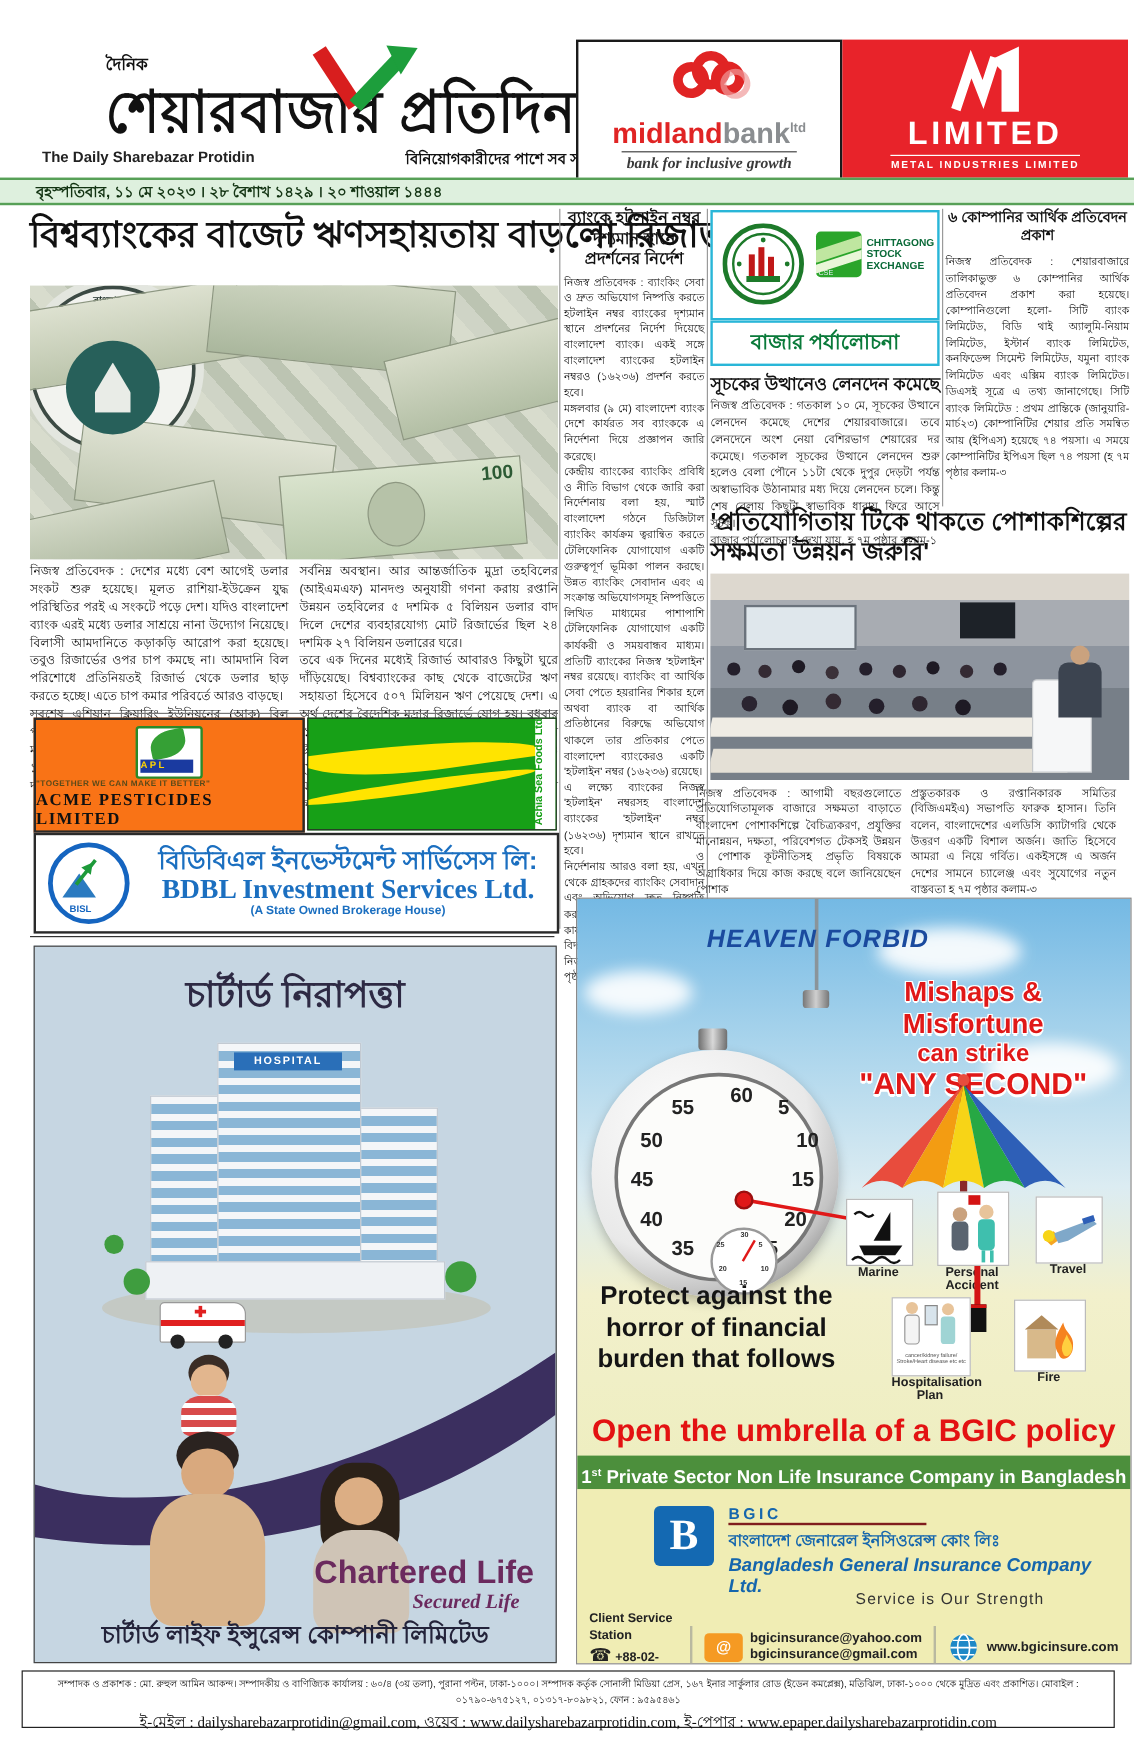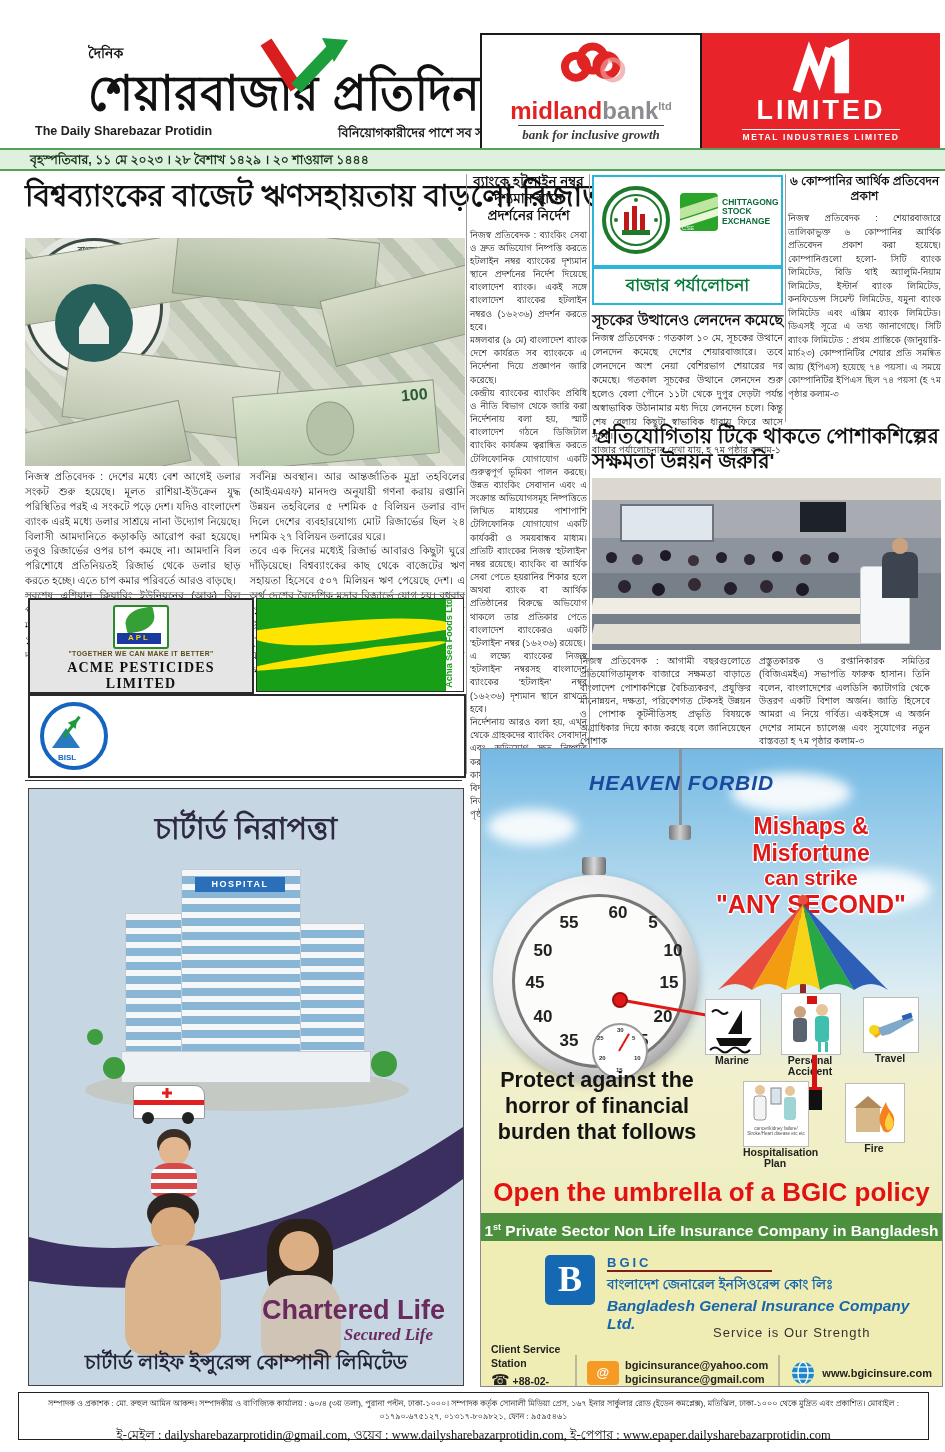--- a/index.html
+++ b/index.html
@@ -80,21 +80,21 @@
     box-shadow:34px 3px 0 #1e1a24,70px -2px 0 #342a33,106px 2px 0 #241f2b,142px 0 0 #2e2630,178px 3px 0 #1e1a24;}
   .tablerow{position:absolute;left:0;top:120px;width:280px;height:16px;background:#efece4;transform:skewX(-12deg);}
   .tablerow2{position:absolute;left:0;top:146px;width:300px;height:20px;background:#e4e0d6;transform:skewX(-14deg);}
   .podium{position:absolute;left:268px;top:88px;width:48px;height:76px;background:#f6f7f8;border:1px solid #c6c9cc;border-radius:4px 4px 0 0;}
   .speaker-head{position:absolute;left:300px;top:60px;width:16px;height:16px;border-radius:50%;background:#caa27e;}
   .speaker-body{position:absolute;left:290px;top:74px;width:36px;height:46px;background:#3c4450;border-radius:8px 8px 0 0;}
   #rmg-body{left:580px;top:655px;width:350px;display:flex;gap:8px;}
   #rmg-body div{width:171px;font-size:9.2px;line-height:1.45;}
 
   
-  #acme-ad{left:28px;top:598px;width:222px;height:92px;border:2px solid #2a2a2a;background:#e5e5e5;text-align:center;}
+  #acme-ad{left:28px;top:598px;width:222px;height:92px;border:2px solid #2a2a2a;background:#f97316;text-align:left;}
   .apl-box{margin:5px auto 1px;width:52px;height:40px;border:2px solid #2a8a2a;border-radius:3px;position:relative;background:#fff;}
   .apl-leaf{position:absolute;left:10px;top:2px;width:30px;height:22px;background:#35a035;border-radius:60% 10% 60% 10%;transform:rotate(-12deg);}
   .apl-band{position:absolute;left:2px;bottom:3px;width:44px;height:11px;background:#1a3aa0;color:#ffd400;font-size:8px;font-weight:900;letter-spacing:2px;}
   .acme-slogan{font-size:6.8px;font-weight:bold;color:#5a4a1a;letter-spacing:.4px;}
   .acme-name{font-size:14px;font-weight:900;letter-spacing:1.2px;margin-top:3px;font-family:"Liberation Serif",serif;}
   #achia-ad{left:256px;top:598px;width:206px;height:92px;border:1px solid #2a2a2a;background:#17a017;position:relative;overflow:hidden;}
   .achia-swoosh{position:absolute;left:-10px;top:18px;width:210px;height:26px;background:#ffe400;border-radius:0 100% 0 60%/0 100% 0 100%;transform:rotate(-8deg);}
   .achia-swoosh2{position:absolute;left:-10px;top:52px;width:200px;height:10px;background:#ffe400;transform:rotate(-8deg);border-radius:50%;}
   .achia-strip{position:absolute;right:0;top:0;width:17px;height:92px;background:#fff;}
   .achia-vtext{position:absolute;right:-32px;top:38px;transform:rotate(-90deg);transform-origin:center;font-size:9px;font-weight:bold;color:#17a017;white-space:nowrap;}
@@ -332,20 +332,25 @@
   <div class="achia-swoosh2"></div>
   <div class="achia-strip"></div>
   <div class="achia-vtext">Achia Sea Foods Ltd.</div>
 </div>
 
 <div class="abs" id="bdbl-ad">
   <div class="bisl-logo">
     <div class="bisl-arrow"></div>
     <div class="bisl-label">BISL</div>
   </div>
+  <div class="bdbl-text">
+    <div class="bdbl-bn bn">বিডিবিএল ইনভেস্টমেন্ট সার্ভিসেস লি:</div>
+    <div class="bdbl-en">BDBL Investment Services Ltd.</div>
+    <div class="bdbl-sub">(A State Owned Brokerage House)</div>
+  </div>
 </div>
 
 <div class="abs" id="chartered-ad">
   <div class="ch-title bn">চার্টার্ড নিরাপত্তা</div>
   <div class="ground"></div>
   <div class="bldg bldg-left"></div>
   <div class="bldg bldg-right"></div>
   <div class="bldg bldg-main"></div>
   <div class="bldg-base abs"></div>
   <div class="hospital-sign">HOSPITAL</div>

